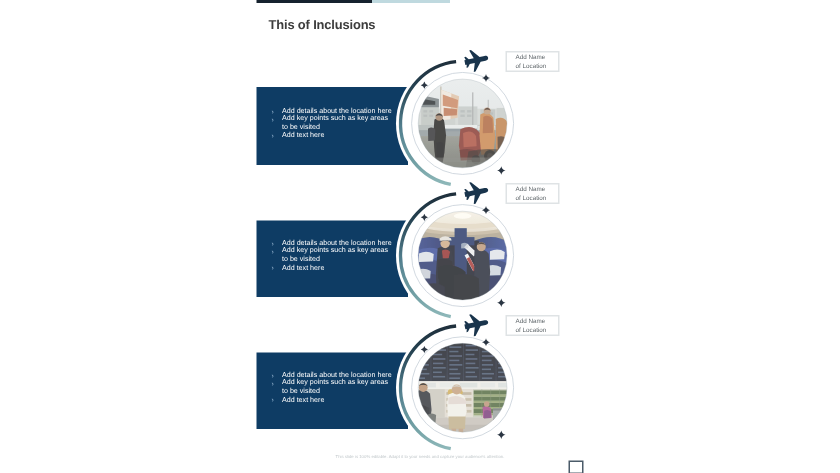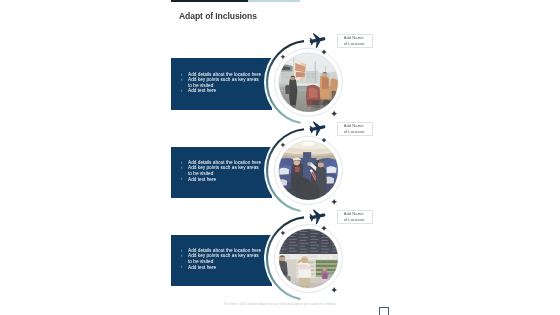--- a/index.html
+++ b/index.html
@@ -22,21 +22,21 @@
   svg{display:block;overflow:visible;}
   .ring{position:absolute;}
 </style>
 </head>
 <body>
 
 <div class="stage">
 <div class="page">
   <div class="bar bar-dark"></div>
   <div class="bar bar-light"></div>
-  <div class="title">Adapt of Inclusions</div>
+  <div class="title">This of Inclusions</div>
   <div class="txtbox" style="top:58.40px"></div>
   <div class="bullets" style="top:71.70px">
     <div class="bline">Add details about the location here</div>
     <div class="bline">Add key points such as key areas to be visited</div>
     <div class="bline">Add text here</div>
   </div>
   <div class="locbox" style="left:171.3px;top:33.60px">
         <span class="loctxt"><span>Add Name</span><br><span>of Location</span></span>
       </div>
   <div class="txtbox" style="top:146.50px"></div>

